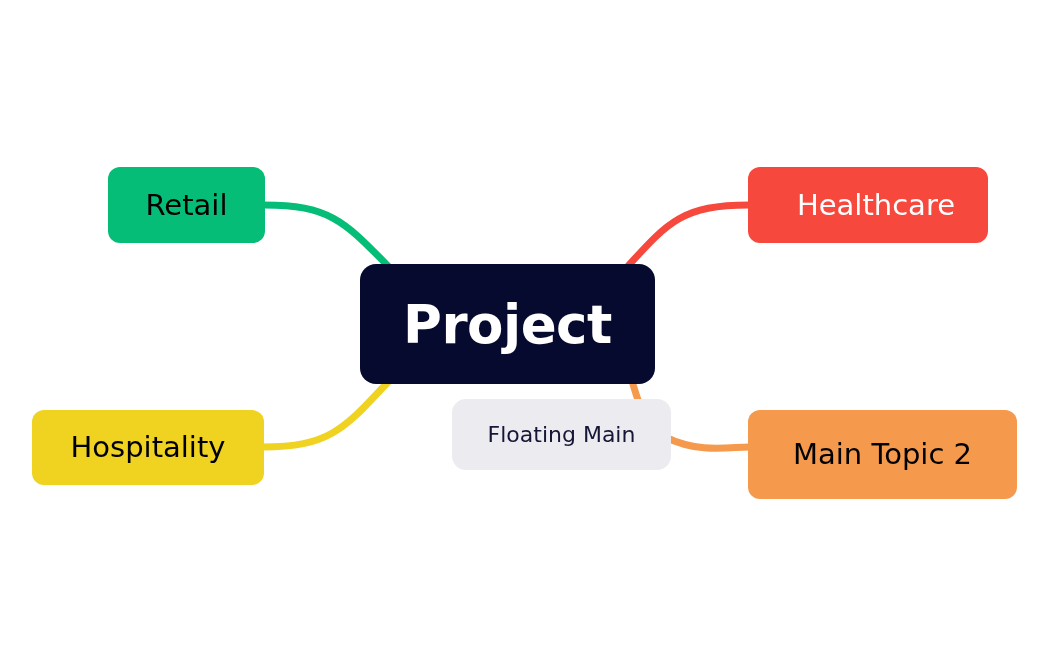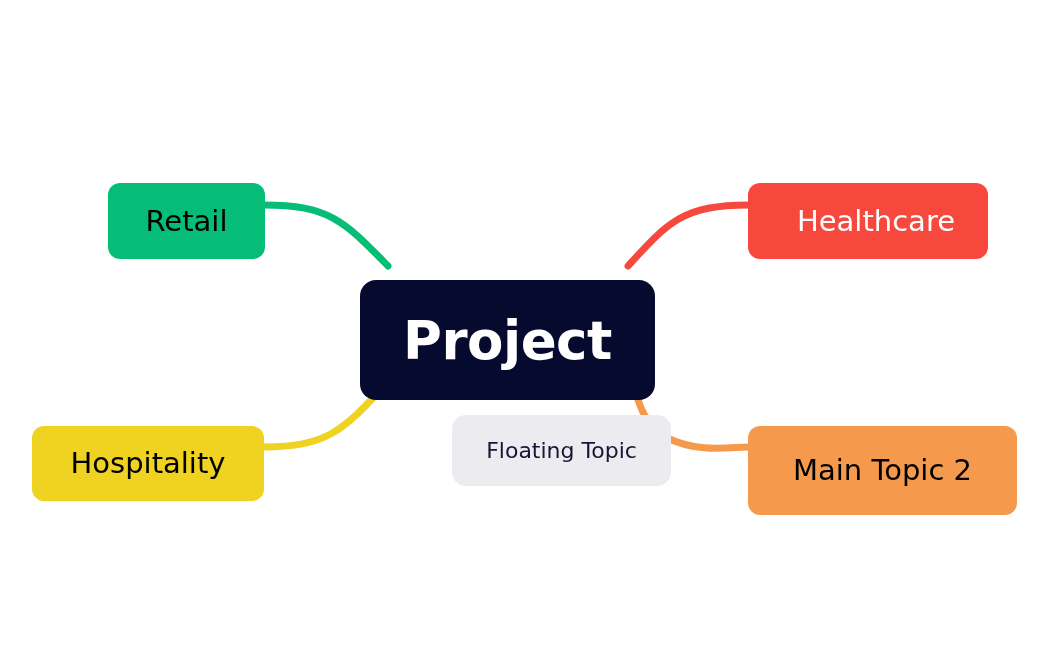--- a/index.html
+++ b/index.html
@@ -31,21 +31,20 @@
   .node {
     position: absolute;
     z-index: 2;
     display: flex;
     align-items: center;
     justify-content: center;
     box-sizing: border-box;
     text-align: center;
     white-space: nowrap;
     line-height: 1;
-    margin-top: 16px;
   }
   .node-label {
     display: block;
   }
 
   
   #node-project {
     left: 360px;
     top: 264px;
     width: 295px;
@@ -158,16 +157,16 @@
 
   <div class="node" id="node-hospitality">
     <span class="node-label">Hospitality</span>
   </div>
 
   <div class="node" id="node-main-topic-2">
     <span class="node-label">Main Topic 2</span>
   </div>
 
   <div class="node" id="node-floating-topic">
-    <span class="node-label">Floating Topic</span>
+    <span class="node-label">Floating Main</span>
   </div>
 
 </div>
 
 </body></html>

